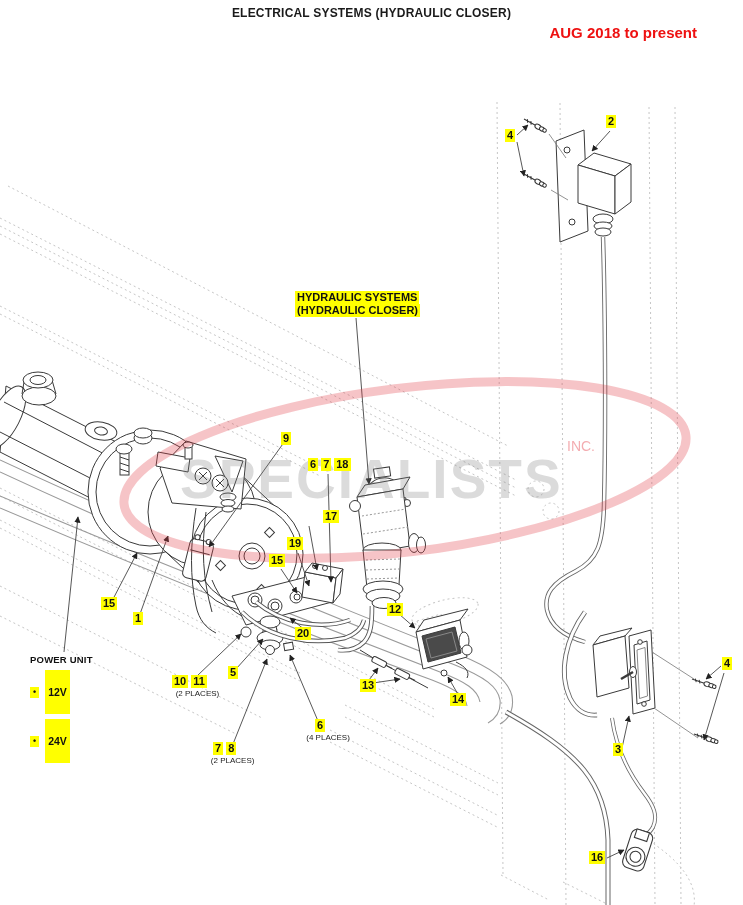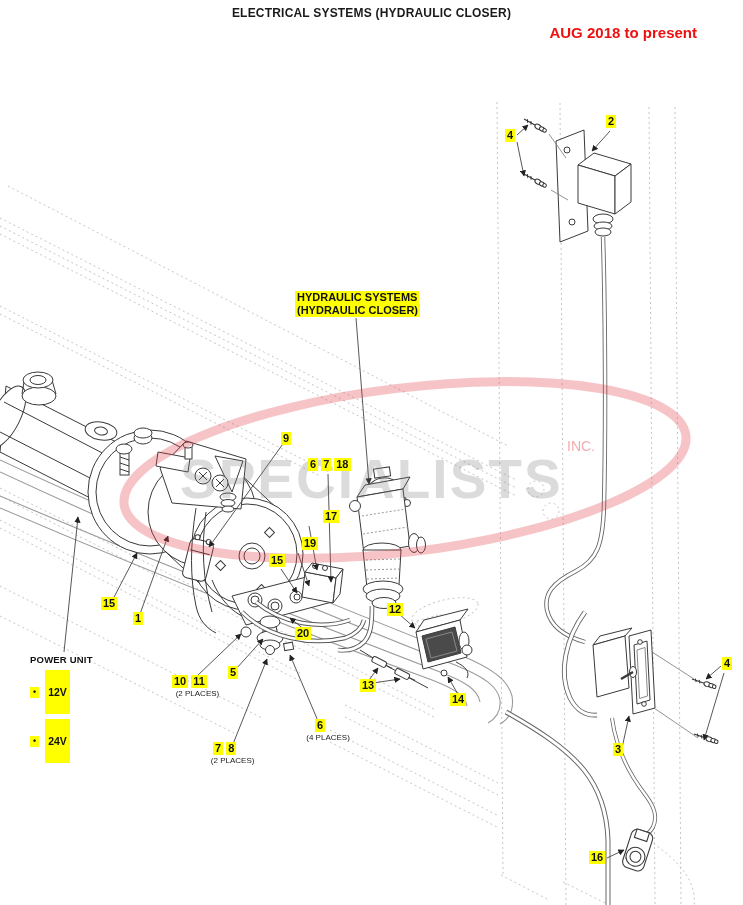--- a/index.html
+++ b/index.html
@@ -351,21 +351,21 @@
           <span class="part">18</span>
         </div>
 
     </div>
       <div class="callout" style="left: 299px; top: 510px; padding-left: 24px;">
       <div class="parts">
           <span class="part">17</span>
         </div>
 
     </div>
-      <div class="callout" style="left: 302px; top: 537px;">
+      <div class="callout" style="left: 287px; top: 537px;">
       <div class="parts">
           <span class="part">19</span>
         </div>
 
     </div>
       <div class="callout" style="left: 269px; top: 554px;">
       <div class="parts">
           <span class="part">15</span>
         </div>
 

